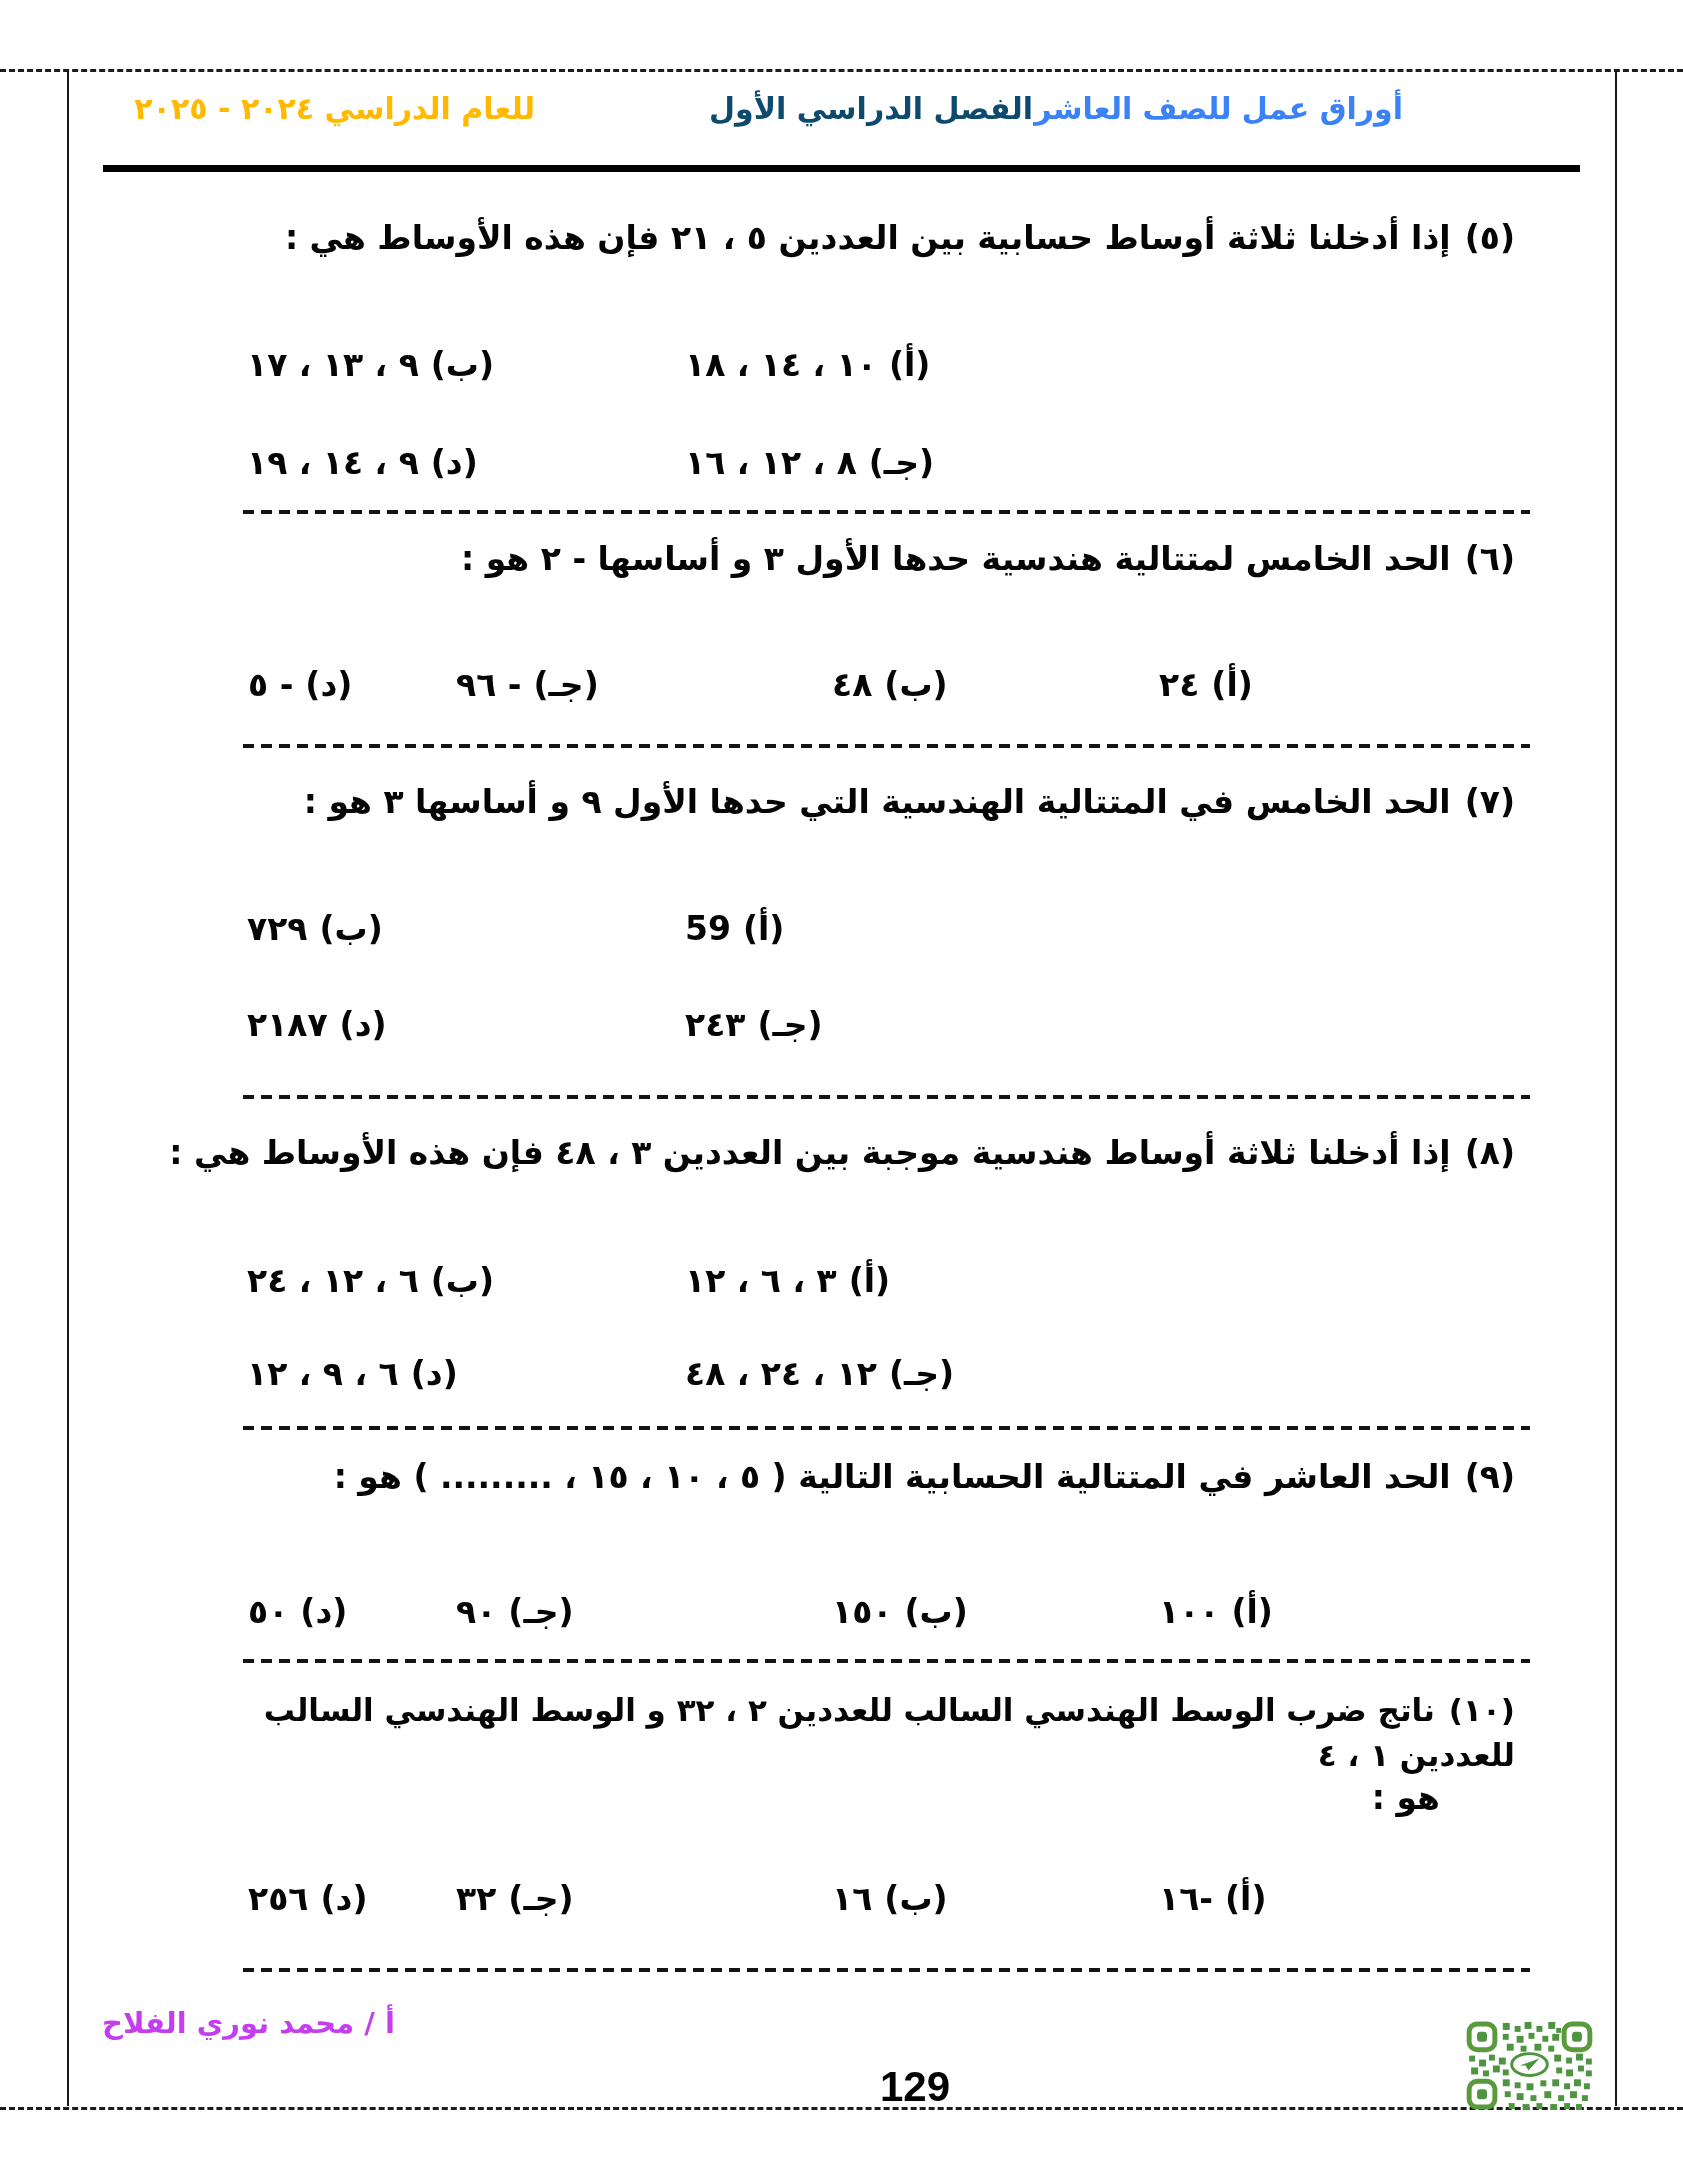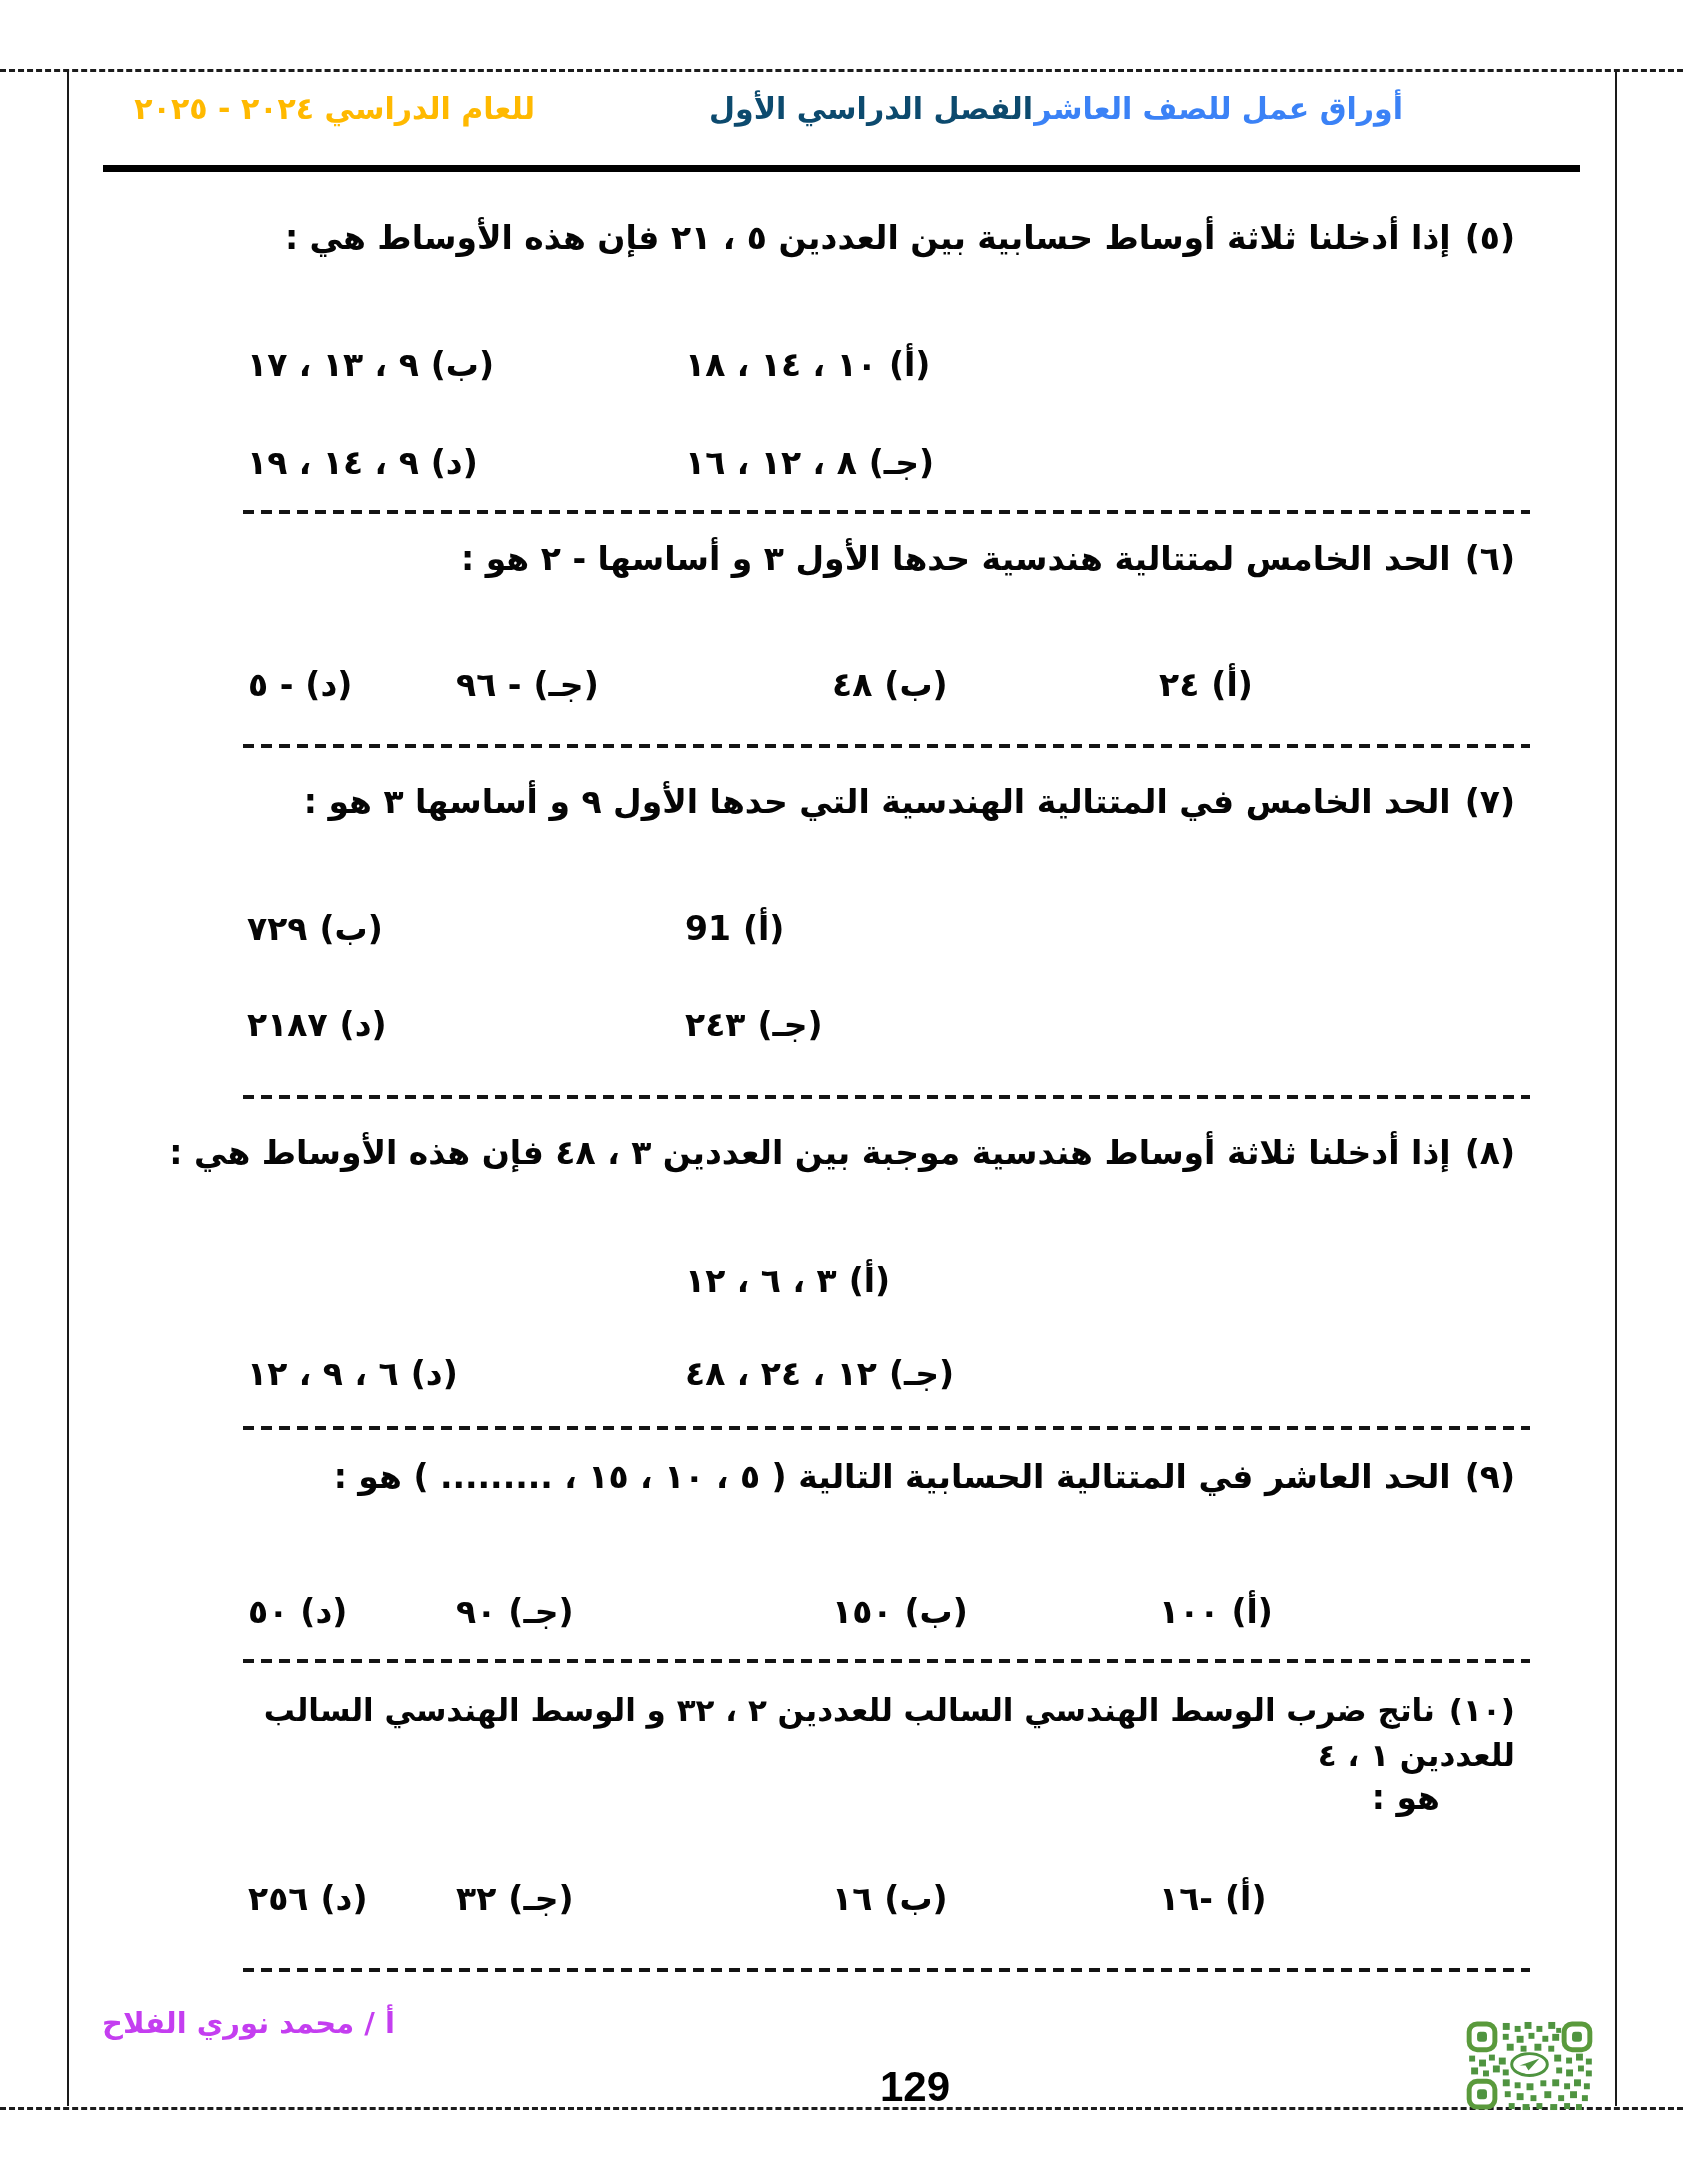--- a/index.html
+++ b/index.html
@@ -93,34 +93,35 @@
     <div class="opt"><span class="opt-label">(ب)</span><span>٤٨</span></div>
     <div class="opt"><span class="opt-label">(جـ)</span><span>- ٩٦</span></div>
     <div class="opt"><span class="opt-label">(د)</span><span>- ٥</span></div>
   </div>
   <div class="sep" style="top:744px"></div>
 
   <div class="q" style="top:778px">
     <span class="q-num">(٧)</span><span>الحد الخامس في المتتالية الهندسية التي حدها الأول ٩  و أساسها ٣  هو :</span>
   </div>
   <div class="row row2" style="top:909px">
-    <div class="opt"><span class="opt-label">(أ)</span><span>91</span></div>
+    <div class="opt"><span class="opt-label">(أ)</span><span>59</span></div>
     <div class="opt"><span class="opt-label">(ب)</span><span>٧٢٩</span></div>
   </div>
   <div class="row row2" style="top:1005px">
     <div class="opt"><span class="opt-label">(جـ)</span><span>٢٤٣</span></div>
     <div class="opt"><span class="opt-label">(د)</span><span>٢١٨٧</span></div>
   </div>
   <div class="sep" style="top:1095px"></div>
 
   <div class="q" style="top:1129px">
     <span class="q-num">(٨)</span><span>إذا أدخلنا ثلاثة أوساط هندسية موجبة بين العددين  ٣ ،  ٤٨  فإن هذه الأوساط هي :</span>
   </div>
   <div class="row row2" style="top:1261px">
     <div class="opt"><span class="opt-label">(أ)</span><span>٣ ، ٦ ، ١٢</span></div>
+    <div class="opt"><span class="opt-label">(ب)</span><span>٦ ، ١٢ ، ٢٤</span></div>
   </div>
   <div class="row row2" style="top:1354px">
     <div class="opt"><span class="opt-label">(جـ)</span><span>١٢ ، ٢٤ ، ٤٨</span></div>
     <div class="opt"><span class="opt-label">(د)</span><span>٦ ، ٩ ، ١٢</span></div>
   </div>
   <div class="sep" style="top:1426px"></div>
 
   <div class="q" style="top:1453px">
     <span class="q-num">(٩)</span><span>الحد العاشر في المتتالية الحسابية التالية  ( ٥ ، ١٠ ، ١٥ ، ......... )  هو :</span>
   </div>

